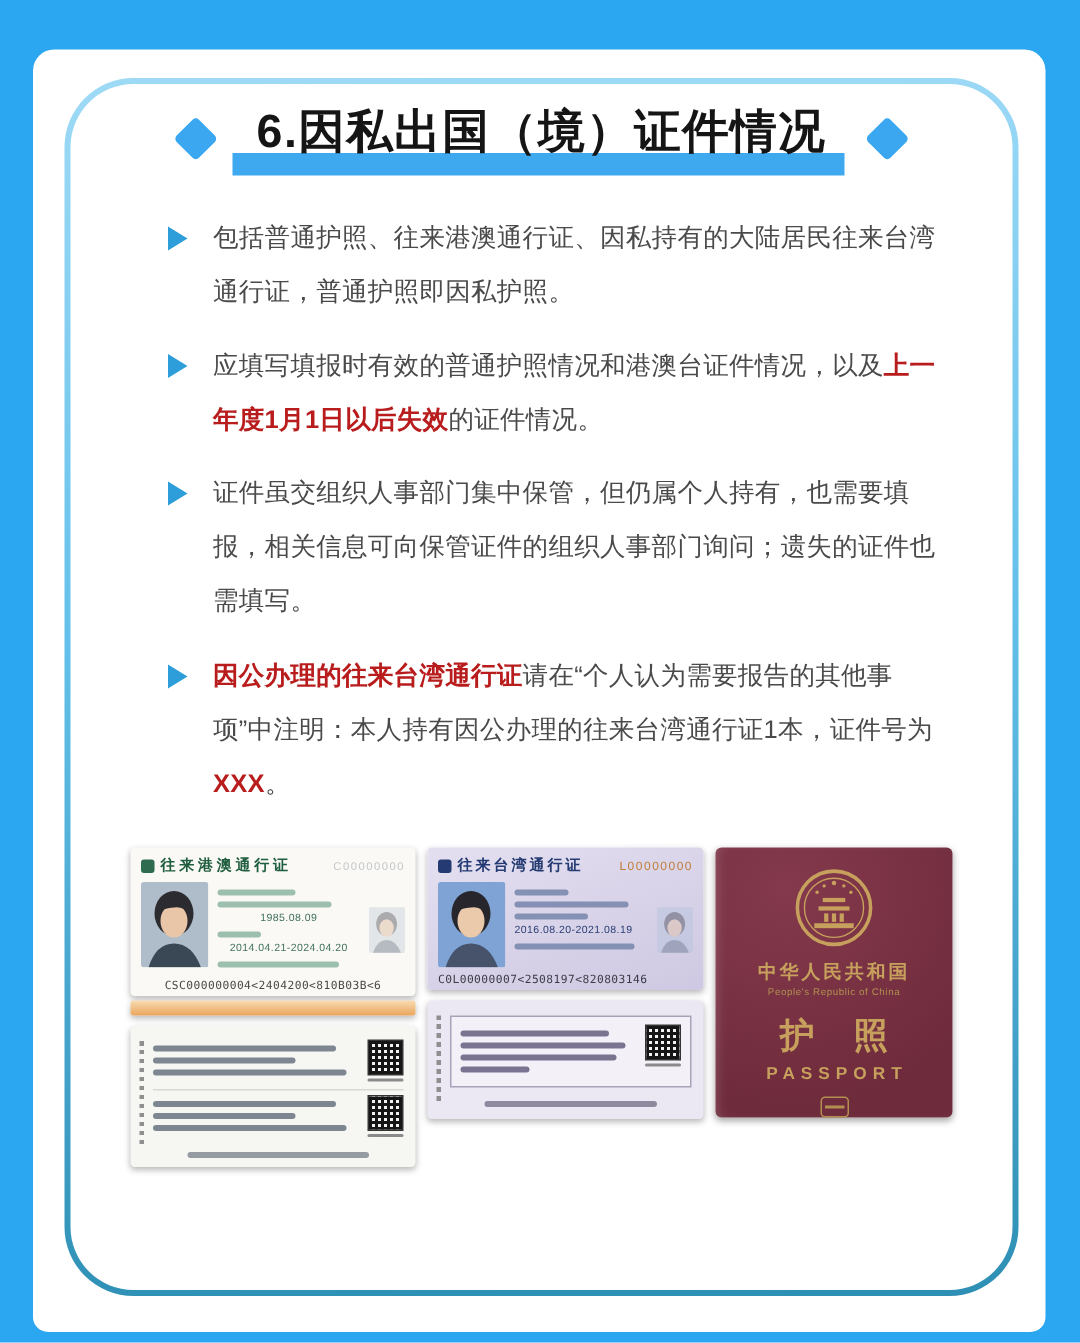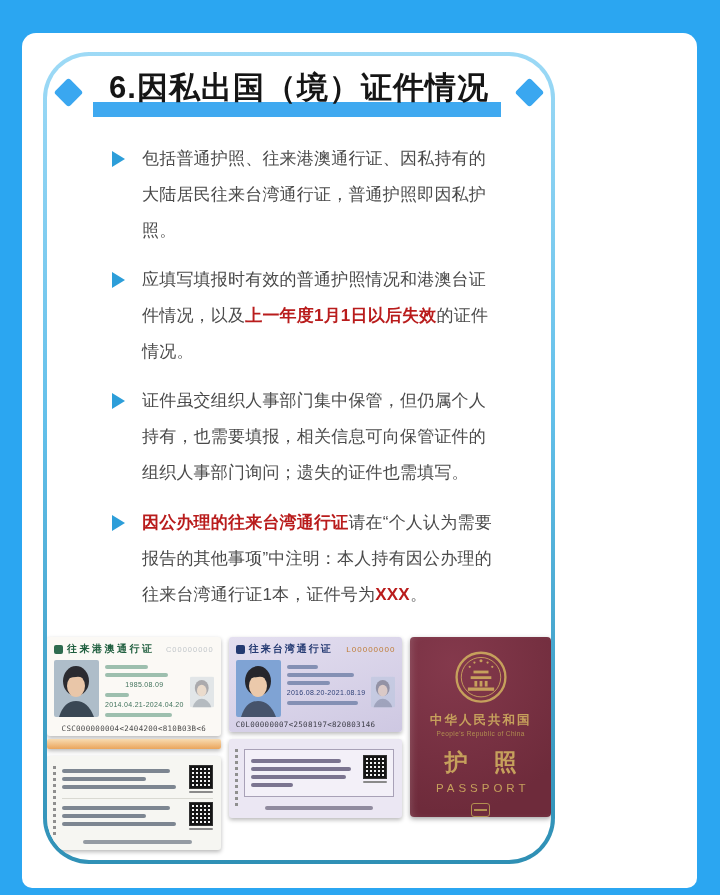--- a/index.html
+++ b/index.html
@@ -7,21 +7,21 @@
   body {
     background:#2ba6f1;
     font-family:"Liberation Sans","DejaVu Sans",sans-serif;
     position:relative;
   }
   .white-card {
     position:absolute; left:22px; top:33px; width:675px; bottom:7px;
     background:#ffffff; border-radius:14px 14px 10px 10px;
   }
   .frame-border {
-    position:absolute; left:21px; top:19px; width:512px; height:812px;
+    position:absolute; left:21px; top:19px; width:636px; height:812px;
     border-radius:46px; padding:4px;
     background:linear-gradient(178deg,#9edaf6 0%,#63c0ea 45%,#2e8fb4 100%);
   }
   .frame-inner {
     width:100%; height:100%; background:#ffffff; border-radius:42px;
     overflow:hidden; position:relative;
   }
   
   .title-row {
     margin-top:11px; display:flex; align-items:center; justify-content:center; gap:30px;
@@ -121,21 +121,21 @@
   
   .doc-pp {
     width:158px; height:180px; border-radius:4px;
     background:radial-gradient(130% 110% at 30% 15%,#84394c,#6e2b3b 75%);
     display:flex; flex-direction:column; align-items:center; padding-top:12px;
     box-shadow:0 2px 5px rgba(0,0,0,.35), inset 5px 0 8px -4px rgba(255,255,255,.18);
   }
   .pp-cn { margin-top:7px; font-size:12.5px; font-weight:700; color:#c6a05c; letter-spacing:2px; }
   .pp-en { margin-top:1px; font-size:6.5px; color:#b28f50; letter-spacing:0.4px; }
   .pp-hz { margin-top:10px; font-size:23px; font-weight:700; color:#c6a05c; letter-spacing:26px; padding-left:26px; }
-  .pp-pp { margin-top:4px; font-size:11.5px; font-weight:400; color:#c6a05c; letter-spacing:4px; padding-left:4px; }
+  .pp-pp { margin-top:4px; font-size:11.5px; font-weight:700; color:#c6a05c; letter-spacing:4px; padding-left:4px; }
   .pp-chip {
     margin-top:9px; width:19px; height:14px; border:1.5px solid #b28f50; border-radius:3px;
     position:relative;
   }
   .pp-chip::after {
     content:""; position:absolute; left:2px; right:2px; top:5px; height:1.5px; background:#b28f50;
   }
 </style>
 </head>
 <body>

